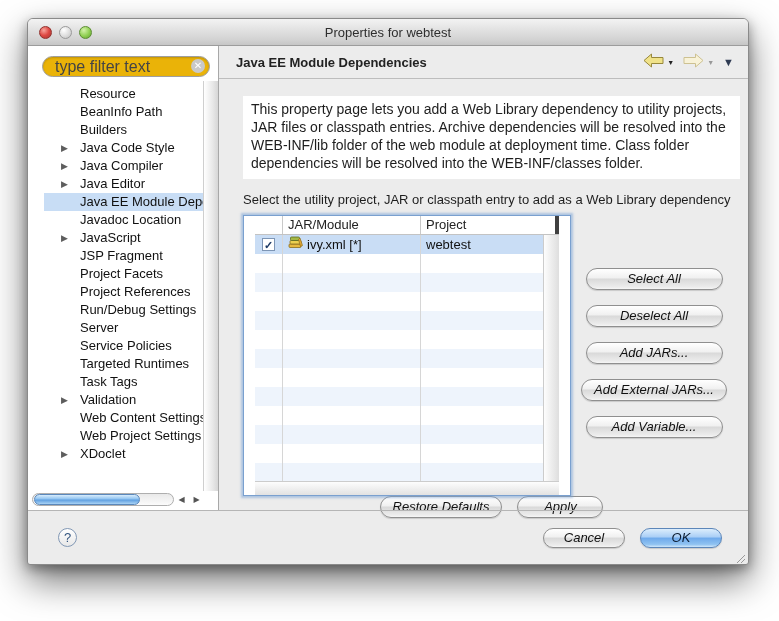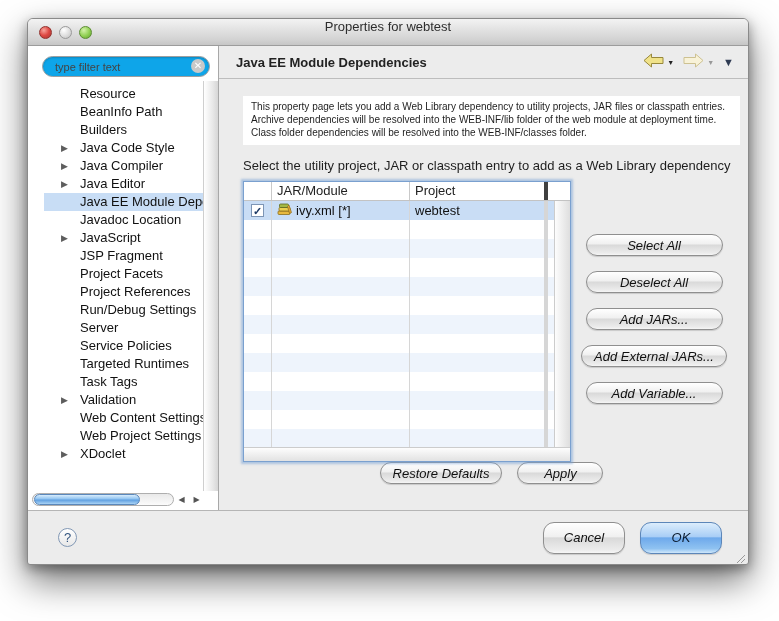--- a/index.html
+++ b/index.html
@@ -8,36 +8,36 @@
     position:absolute; left:27px; top:18px; width:722px; height:547px;
     background:#ececec; border:1px solid #8a8a8a; border-radius:6px 6px 3px 3px;
     box-shadow:0 16px 36px rgba(0,0,0,.55), 0 4px 12px rgba(0,0,0,.35);
     display:flex; flex-direction:column; overflow:hidden;
   }
   
   .titlebar {
     height:27px; flex:0 0 27px; position:relative;
     background:linear-gradient(#f3f3f3, #d2d2d2 80%, #c6c6c6);
     border-bottom:1px solid #9c9c9c;
-    display:flex; align-items:flex-start; justify-content:center;
+    display:flex; align-items:center; justify-content:center;
   }
   .titlebar .title { font-size:13px; color:#2e2e2e; }
   .lights { position:absolute; left:11px; top:7px; display:flex; gap:7px; }
   .light { width:13px; height:13px; border-radius:50%; }
   .light.close { background:radial-gradient(circle at 35% 30%, #f7a49c, #de4742 50%, #a23733); border:1px solid #92312d; }
   .light.min   { background:radial-gradient(circle at 35% 30%, #ffffff, #dddddd 55%, #bcbcbc); border:1px solid #9a9a9a; }
   .light.zoom  { background:radial-gradient(circle at 35% 30%, #d3f2a9, #8fcf51 55%, #619f31); border:1px solid #5c8d33; }
   
   .body-row { flex:1; display:flex; min-height:0; }
   
   .sidebar { width:191px; flex:0 0 191px; background:#ffffff; border-right:1px solid #a8a8a8; display:flex; flex-direction:column; }
   .filter-row { padding:10px 8px 4px 14px; }
   .filter-field {
     width:100%; height:21px; border:1px solid #9f9f9f; border-radius:11px;
-    background:#0ea5e9; padding:0 20px 0 12px; font-size:11px; color:#444;
+    background:#eab308; padding:0 20px 0 12px; font-size:16px; color:#444;
     font-family:"Liberation Sans", sans-serif; outline:none;
     box-shadow:inset 0 1px 2px rgba(0,0,0,.18); position:relative;
   }
   .filter-wrap { position:relative; }
   .clear-btn { position:absolute; right:5px; top:3px; width:14px; height:14px; border-radius:50%;
     background:#c9c9c9; color:#fff; font-size:10px; line-height:14px; text-align:center; cursor:pointer; }
   .tree { flex:1; position:relative; overflow:hidden; padding-top:4px; }
   .tree-item { height:18px; line-height:18px; font-size:13px; color:#111; padding-left:36px;
     position:relative; margin-right:15px; white-space:nowrap; overflow:hidden; cursor:default;margin-left:16px; }
   .tree-item .arrow { position:absolute; left:17px; top:0; font-size:9px; color:#5d5d5d; }
@@ -52,26 +52,26 @@
   .hscroll-btn { width:15px; height:15px; font-size:8px; color:#555; text-align:center; line-height:15px; cursor:pointer; }
   
   .content { flex:1; display:flex; flex-direction:column; background:#ececec; min-width:0; }
   .page-header { flex:0 0 33px; display:flex; align-items:center; border-bottom:1px solid #bdbdbd; }
   .page-title { font-size:13px; font-weight:bold; color:#222; margin-left:17px; flex:1; }
   .nav-arrows { display:flex; align-items:center; gap:3px; margin-right:14px; }
   .nav-arrows .dd { font-size:7px; color:#222; margin-right:6px; cursor:pointer; }
   .nav-arrows .dd.dim { color:#999; }
   .nav-arrows .menu-dd { font-size:11px; color:#2e3a52; cursor:pointer; }
   .content-body { flex:1; padding:17px 8px 0 24px; display:flex; flex-direction:column; }
-  .description { background:#ffffff; padding:5px 8px 6px 8px; font-size:10px; line-height:1.28; color:#1e1e1e; }
+  .description { background:#ffffff; padding:5px 8px 6px 8px; font-size:14px; line-height:1.28; color:#1e1e1e; }
   .select-label { margin-top:13px; font-size:13px; color:#1e1e1e; }
   .main-row { display:flex; margin-top:8px; }
   
   .dep-table { width:328px; height:281px; background:#fff; border:1px solid #7aa0cf;
-    box-shadow:0 0 2px 2px rgba(120,162,214,.55); display:flex; flex-direction:column; position:relative; }
+    box-shadow:0 0 2px 2px rgba(120,162,214,.55); display:flex; flex-direction:column; position:relative;align-items:center; }
   .t-head { flex:0 0 19px; display:flex; border-bottom:1px solid #c3c3c3; background:#fff; }
   .t-head .cell { font-size:13px; color:#222; padding-left:5px; line-height:18px; }
   .cell.cb-col { width:28px; flex:0 0 28px; border-right:1px solid #c9c9c9; }
   .cell.col1 { width:138px; flex:0 0 138px; border-right:1px solid #c9c9c9; }
   .cell.col2 { width:138px; flex:0 0 138px; border-right:4px solid #404040; }
   .t-rows { flex:1; position:relative; }
   .t-row { height:19px; display:flex; }
   .t-row .cell { border-right-color:#d6d6d6; height:19px; }
   .t-row.striped:nth-child(odd) { background:#eef4fc; }
   .t-row.data-row { background:#c9ddf5; }
@@ -99,21 +99,21 @@
   .side-buttons .aqua-btn { width:137px; margin-bottom:15px; }
   .side-buttons .aqua-btn.wide { width:146px; }
   .restore-row { display:flex; justify-content:center; gap:15px; margin-right:0px; }
   .restore-row .aqua-btn { min-width:86px; }
   
   .footer { flex:0 0 54px; border-top:1px solid #b5b5b5; position:relative; display:flex; align-items:center; }
   .help-btn { position:absolute; left:30px; top:17px; width:19px; height:19px; border-radius:50%;
     border:1px solid #8298b5; color:#33557f; background:linear-gradient(#ffffff,#e8e8e8);
     font-size:13px; line-height:17px; text-align:center; cursor:pointer; }
   .footer-btns { margin-left:auto; margin-right:26px; display:flex; gap:15px; }
-  .footer-btns .aqua-btn { height:32px; min-width:82px; }
+  .footer-btns .aqua-btn { height:20px; min-width:82px; }
   .resize-grip { position:absolute; right:2px; bottom:2px; width:12px; height:12px; cursor:nwse-resize; }
 </style>
 </head>
 <body>
 
 <div class="window">
 
   <div class="titlebar">
     <div class="lights">
       <div class="light close"></div>

